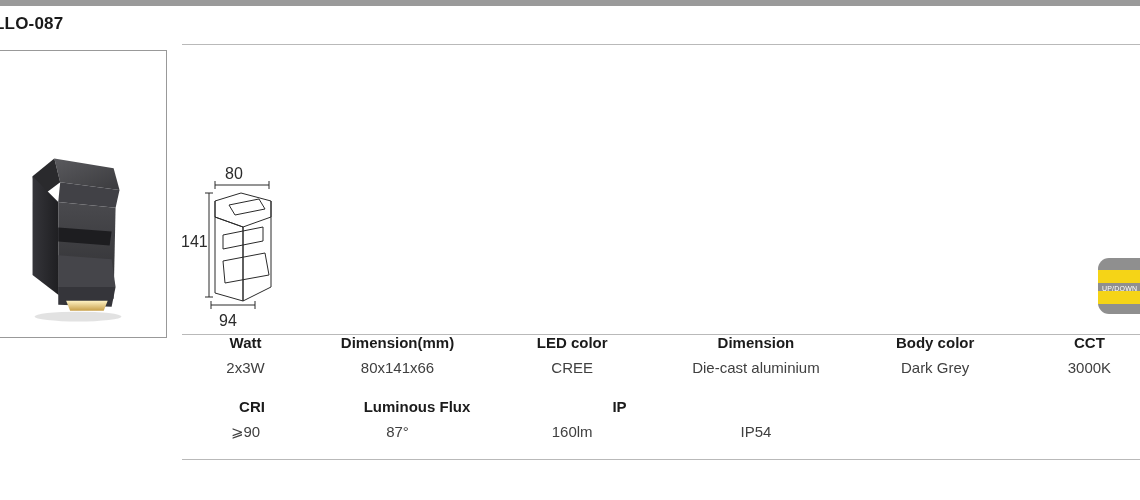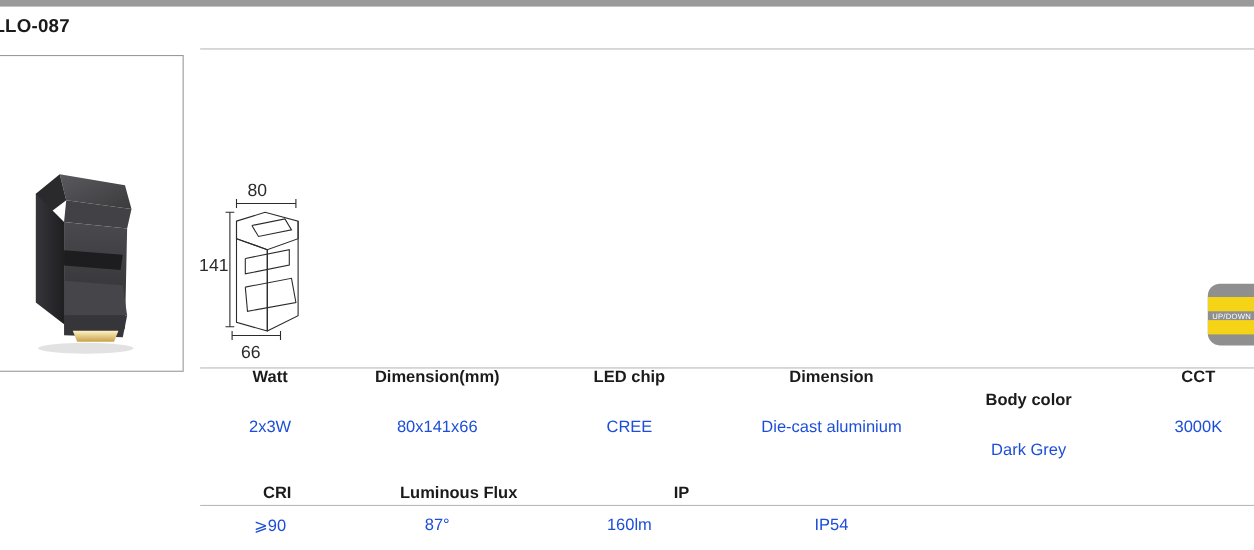--- a/index.html
+++ b/index.html
@@ -132,29 +132,29 @@
     text-align: center;
     font-size: 15px;
     color: #1b1b1b;
   }
   .spec-row.headers .cell {
     font-weight: bold;
     padding-bottom: 2px;
   }
   .spec-row.values .cell {
     font-weight: normal;
-    color: #1d4ed8;
+    color: #404040;
     padding-top: 6px;
   }
   .row-gap { height: 22px; }
   .c0 { width: 140px; }
   .c1 { width: 195px; }
   .c2 { width: 190px; }
   .c3 { width: 215px; }
-  .c4 { width: 180px; margin-top: 21px; }
+  .c4 { width: 180px; }
   .c5 { width: 160px; }
 </style>
 </head>
 <body>
 
 <div class="top-bar"></div>
 
 <div class="product-code">LLO-087</div>
 
 <div class="photo-box">
@@ -227,34 +227,34 @@
       <polyline points="38,70 78,62 78,76 38,84 38,70"></polyline>
 
       <polyline points="38,96 80,88 84,110 40,118 38,96"></polyline>
 
       <polyline points="44,40 74,34 80,44 50,50 44,40"></polyline>
       <line x1="58" y1="62" x2="58" y2="136"></line>
     </g>
   </svg>
   <div class="dim-label dim-top">80</div>
   <div class="dim-label dim-left">141</div>
-  <div class="dim-label dim-bottom">66</div>
+  <div class="dim-label dim-bottom">94</div>
 </div>
 
 <div class="badge">
   <div class="stripe s1"></div>
   <div class="stripe s2"></div>
   <div class="badge-text">UP/DOWN</div>
 </div>
 
 <div class="spec">
   <div class="spec-row headers">
     <div class="cell c0">Watt</div>
     <div class="cell c1">Dimension(mm)</div>
-    <div class="cell c2">LED chip</div>
+    <div class="cell c2">LED color</div>
     <div class="cell c3">Dimension</div>
     <div class="cell c4">Body color</div>
     <div class="cell c5">CCT</div>
   </div>
   <div class="spec-row values">
     <div class="cell c0">2x3W</div>
     <div class="cell c1">80x141x66</div>
     <div class="cell c2">CREE</div>
     <div class="cell c3">Die-cast aluminium</div>
     <div class="cell c4">Dark Grey</div>

